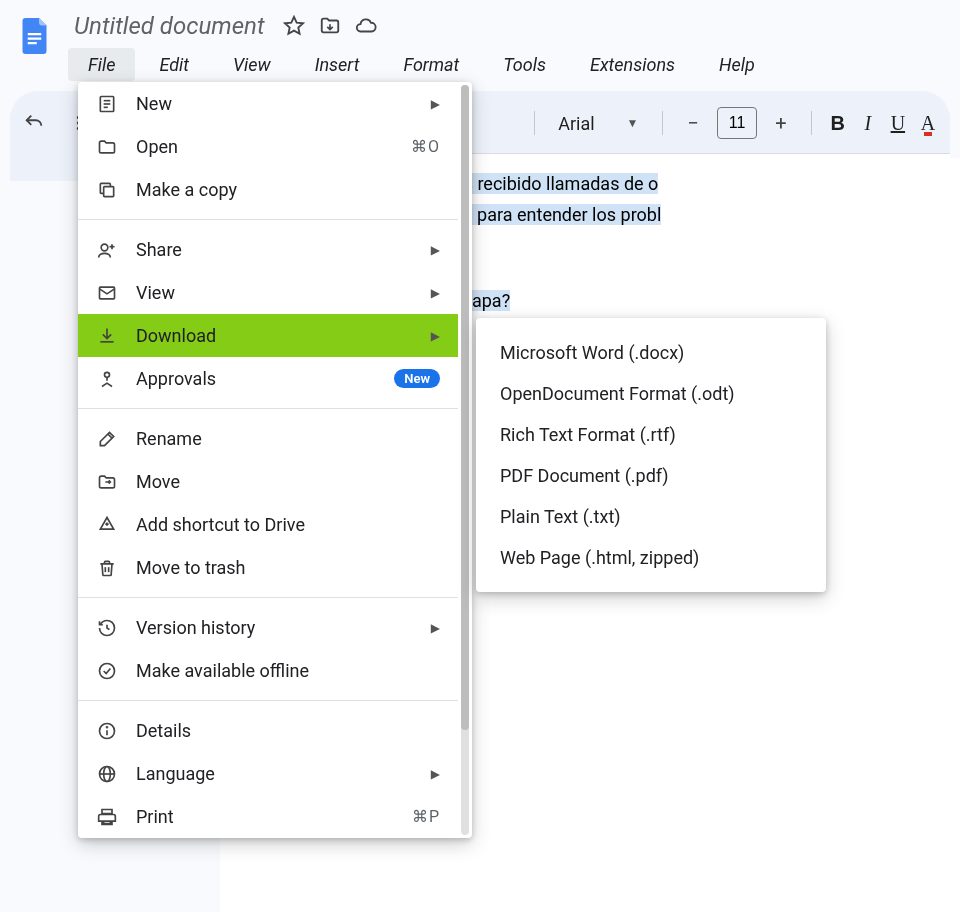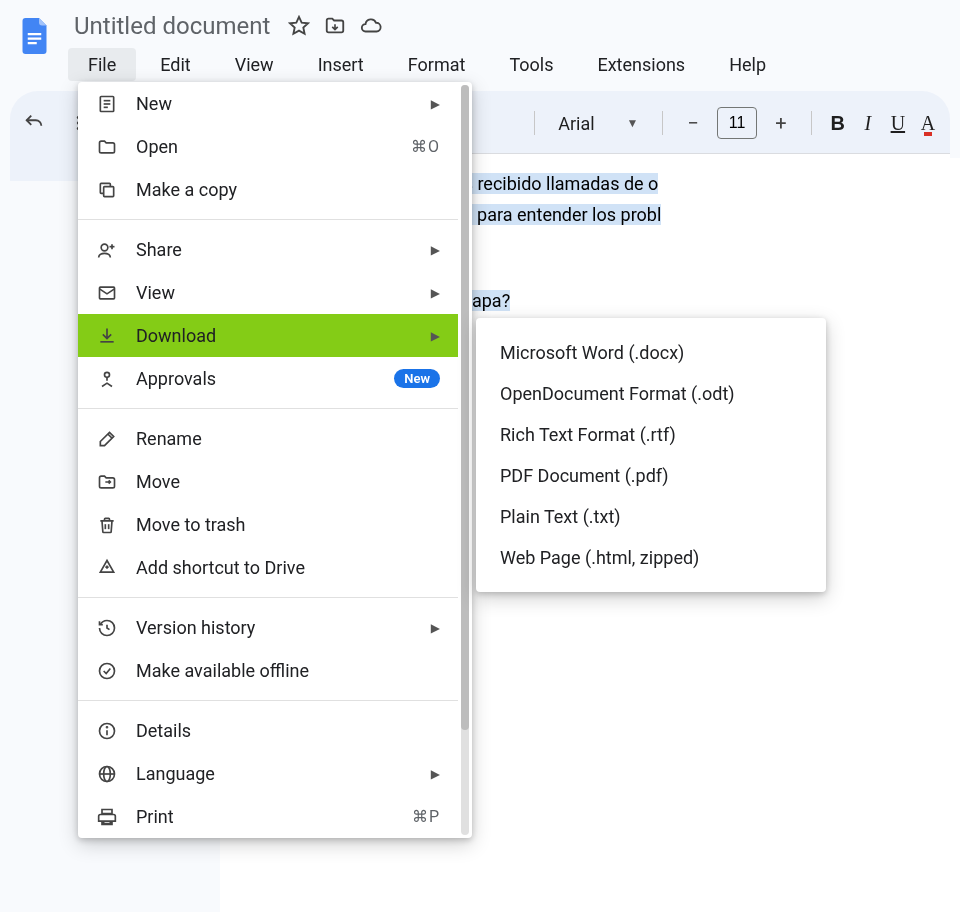--- a/index.html
+++ b/index.html
@@ -22,21 +22,21 @@
     width: 40px;
     height: 40px;
     border-radius: 8px;
     display: flex;
     align-items: center;
     justify-content: center;
     margin-right: 12px;
     margin-top: 6px;
   }
   .logo svg { width: 36px; height: 36px; }
-  .title-area { flex: 1; }
+  .title-area { flex: 1; font-style: italic; }
   .title-row {
     display: flex;
     align-items: center;
     gap: 12px;
   }
   .doc-title {
     font-size: 24px;
     color: #5f6368;
     padding: 2px 6px;
   }
@@ -445,36 +445,36 @@
           <svg width="20" height="20" viewBox="0 0 24 24" fill="none" stroke="#444" stroke-width="2">
             <path d="M3 7a2 2 0 012-2h4l2 2h8a2 2 0 012 2v8a2 2 0 01-2 2H5a2 2 0 01-2-2V7z"></path>
             <path d="M10 12h6m-2-2l2 2-2 2"></path>
           </svg>
         </span>
       <span class="mi-label">Move</span>
     </div>
     <div class="mi">
       <span class="mi-icon">
           <svg width="20" height="20" viewBox="0 0 24 24" fill="none" stroke="#444" stroke-width="2">
+            <path d="M12 3l8 14H4L12 3z"></path>
+            <line x1="12" y1="9" x2="12" y2="13"></line>
+            <line x1="10" y1="11" x2="14" y2="11"></line>
+          </svg>
+        </span>
+      <span class="mi-label">Add shortcut to Drive</span>
+    </div>
+    <div class="mi">
+      <span class="mi-icon">
+          <svg width="20" height="20" viewBox="0 0 24 24" fill="none" stroke="#444" stroke-width="2">
             <path d="M4 7h16M9 7V5a1 1 0 011-1h4a1 1 0 011 1v2m-9 0l1 13a1 1 0 001 1h8a1 1 0 001-1l1-13"></path>
             <line x1="10" y1="11" x2="10" y2="17"></line>
             <line x1="14" y1="11" x2="14" y2="17"></line>
           </svg>
         </span>
       <span class="mi-label">Move to trash</span>
-    </div>
-    <div class="mi">
-      <span class="mi-icon">
-          <svg width="20" height="20" viewBox="0 0 24 24" fill="none" stroke="#444" stroke-width="2">
-            <path d="M12 3l8 14H4L12 3z"></path>
-            <line x1="12" y1="9" x2="12" y2="13"></line>
-            <line x1="10" y1="11" x2="14" y2="11"></line>
-          </svg>
-        </span>
-      <span class="mi-label">Add shortcut to Drive</span>
     </div>
     <div class="menu-sep"></div>
     <div class="mi">
       <span class="mi-icon">
           <svg width="20" height="20" viewBox="0 0 24 24" fill="none" stroke="#444" stroke-width="2">
             <path d="M3 12a9 9 0 109-9 9 9 0 00-8 5"></path>
             <path d="M3 4v4h4"></path>
             <path d="M12 8v4l3 2"></path>
           </svg>
         </span>

